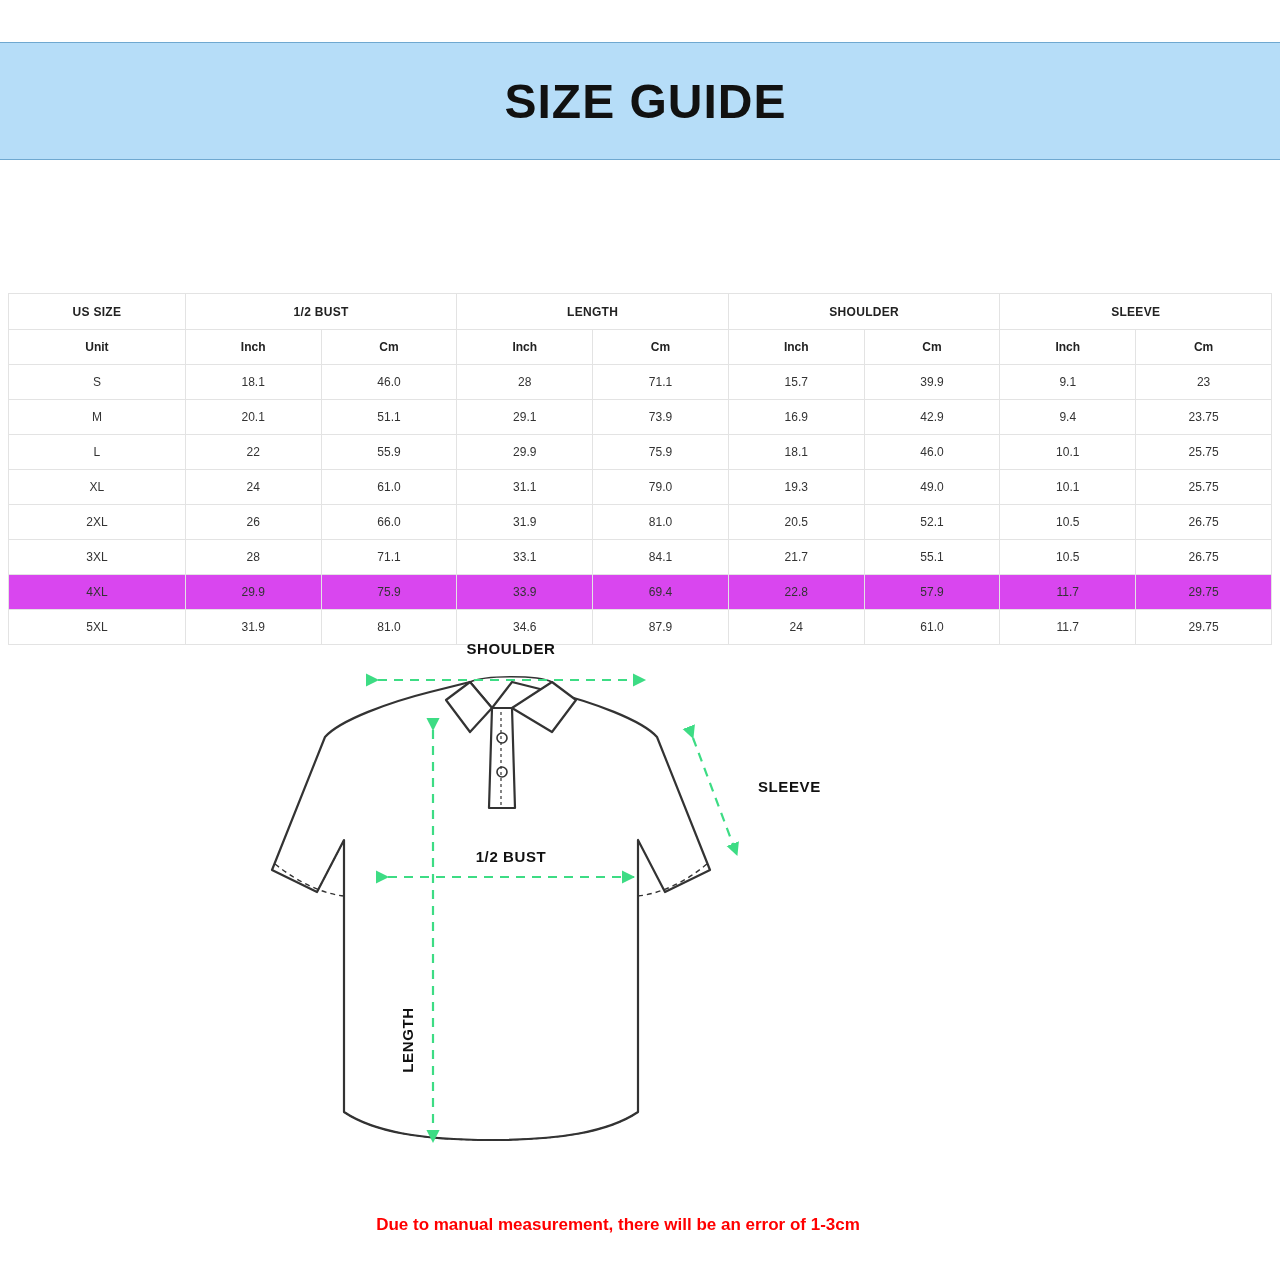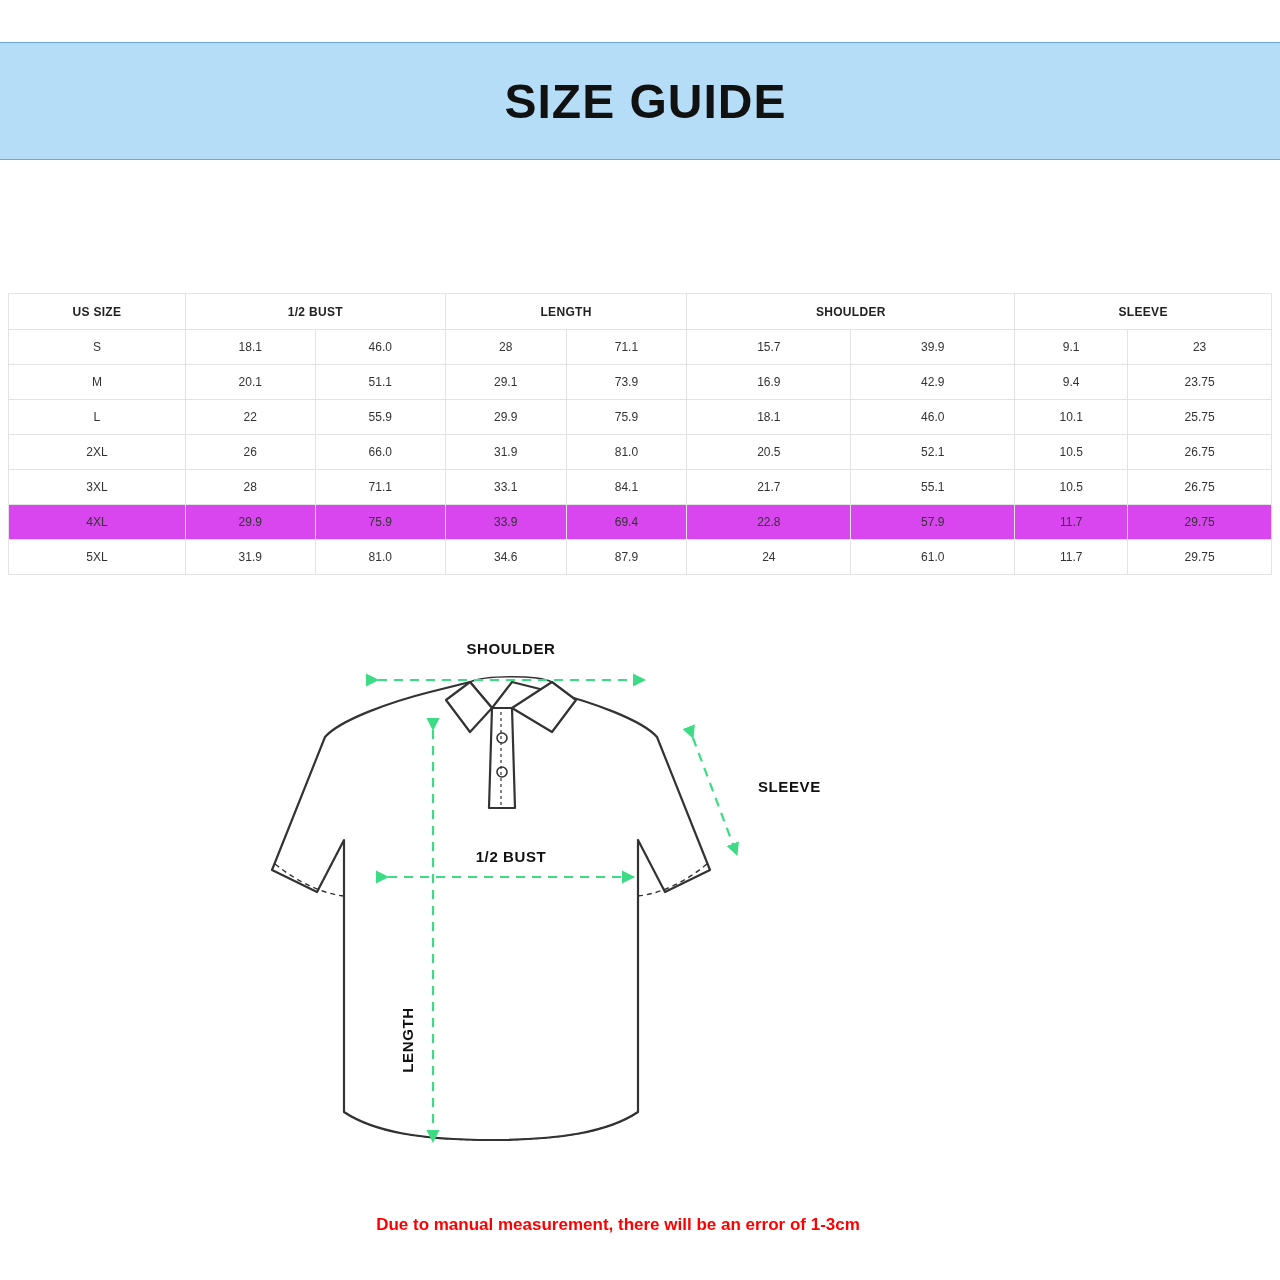--- a/index.html
+++ b/index.html
@@ -130,20 +130,31 @@
 <div class="table-wrap">
   <table class="size-table">
     <thead>
       <tr class="group-row">
         <th class="col-size">US SIZE</th>
         <th colspan="2">1/2 BUST</th>
         <th colspan="2">LENGTH</th>
         <th colspan="2">SHOULDER</th>
         <th colspan="2">SLEEVE</th>
       </tr>
+      <tr class="unit-row">
+        <th class="col-size">Unit</th>
+        <th class="col-val">Inch</th>
+        <th class="col-val">Cm</th>
+        <th class="col-val">Inch</th>
+        <th class="col-val">Cm</th>
+        <th class="col-val">Inch</th>
+        <th class="col-val">Cm</th>
+        <th class="col-val">Inch</th>
+        <th class="col-val">Cm</th>
+      </tr>
     </thead>
     <tbody>
       <tr>
         <td class="size-cell">S</td>
         <td>18.1</td>
         <td>46.0</td>
         <td>28</td>
         <td>71.1</td>
         <td>15.7</td>
         <td>39.9</td>
@@ -162,20 +173,31 @@
         <td>23.75</td>
       </tr>
       <tr>
         <td class="size-cell">L</td>
         <td>22</td>
         <td>55.9</td>
         <td>29.9</td>
         <td>75.9</td>
         <td>18.1</td>
         <td>46.0</td>
+        <td>10.1</td>
+        <td>25.75</td>
+      </tr>
+      <tr>
+        <td class="size-cell">XL</td>
+        <td>24</td>
+        <td>61.0</td>
+        <td>31.1</td>
+        <td>79.0</td>
+        <td>19.3</td>
+        <td>49.0</td>
         <td>10.1</td>
         <td>25.75</td>
       </tr>
       <tr>
         <td class="size-cell">2XL</td>
         <td>26</td>
         <td>66.0</td>
         <td>31.9</td>
         <td>81.0</td>
         <td>20.5</td>

